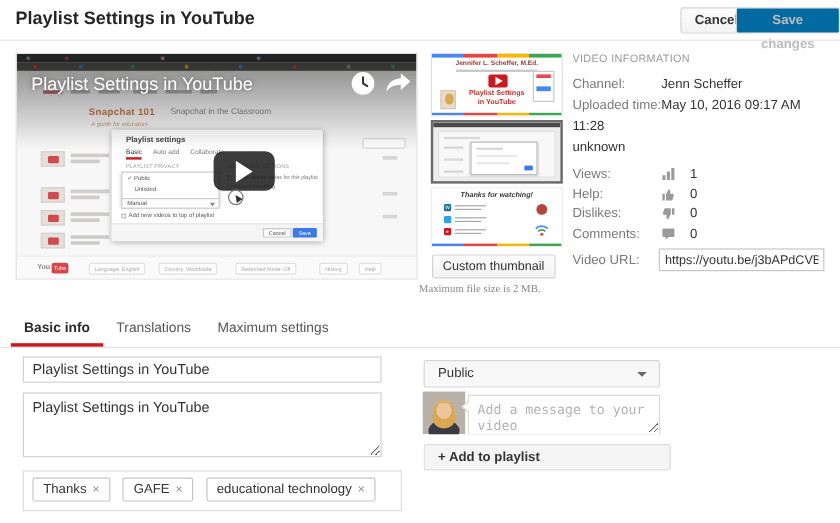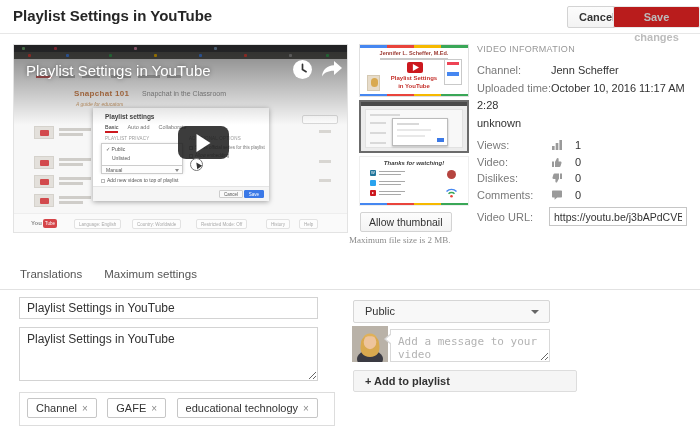--- a/index.html
+++ b/index.html
@@ -5,21 +5,21 @@
   * { margin:0; padding:0; box-sizing:border-box; }
   html,body { background:#fff; }
   body { width:700px; height:436px; font-family:"Liberation Sans","DejaVu Sans",sans-serif; color:#333; position:relative; overflow:hidden; }
   .abs { position:absolute; }
 
   
   .hdr-title { left:13px; top:7px; font-size:15px; font-weight:bold; color:#262626; }
   .hdr-line { left:0; right:0; top:33px; border-top:1px solid #e7e7e7; }
   .btn { display:inline-block; border:1px solid #d3d3d3; background:linear-gradient(#fcfcfc,#f3f3f3); color:#333;
          font-size:11px; font-weight:bold; height:22px; line-height:20px; padding:0 11px; border-radius:2px; text-align:center; }
-  .btn.disabled { background:#b91c1c; border-color:#e8e8e8; color:#bcbcbc; }
+  .btn.disabled { background:#0369a1; border-color:#e8e8e8; color:#bcbcbc; }
   #cancel-btn { left:567px; top:6px; }
   #save-btn { left:613px; top:6px; }
 
   
   .player { left:13px; top:44px; width:335px; height:189px; background:#f7f7f7; overflow:hidden; border:1px solid #e3e3e3; }
   .chrome1 { left:0; right:0; top:0; height:7px; background:#3f4043; }
   .chrome2 { left:0; right:0; top:7px; height:7px; background:#5b5b57; }
   .fav { position:absolute; top:2px; width:3px; height:3px; border-radius:1px; }
   .vgrad { left:0; right:0; top:0; height:80px; background:linear-gradient(rgba(0,0,0,.48),rgba(0,0,0,0)); pointer-events:none; }
   .vtitle { left:12px; top:17px; font-size:15px; color:#fff; text-shadow:0 0 4px rgba(0,0,0,.5); }
@@ -131,21 +131,21 @@
   .tag .x { color:#8a8a8a; margin-left:5px; font-size:10px; cursor:pointer; }
 
   .privacy { left:353px; top:300px; width:197px; height:23px; background:#f8f8f8; border:1px solid #d6d6d6; border-radius:2px;
              font-size:11px; color:#333; line-height:21px; padding:0 11px; cursor:pointer; }
   .caret { position:absolute; right:10px; top:9px; width:0; height:0; border-left:4px solid transparent; border-right:4px solid transparent; border-top:4px solid #666; }
   .avatar { left:352px; top:326px; width:36px; height:36px; overflow:hidden; }
   .msgbox { left:390px; top:329px; width:160px; height:33px; font-size:11px; padding:5px 7px; resize:both; overflow:auto; border:1px solid #d9d9d9; color:#333; }
   .msgbox::placeholder { color:#b3b3b3; }
   .bubble-tip { left:384px; top:333px; width:0; height:0; border-top:6px solid transparent; border-bottom:6px solid transparent; border-right:7px solid #d9d9d9; }
   .bubble-tip2 { left:385.5px; top:334px; width:0; height:0; border-top:5px solid transparent; border-bottom:5px solid transparent; border-right:6px solid #fff; }
-  .addpl { left:353px; top:370px; width:224px; height:22px; background:#f5f5f5; border:1px solid #ddd; border-radius:2px;
+  .addpl { left:353px; top:370px; width:206px; height:22px; background:#f5f5f5; border:1px solid #ddd; border-radius:2px;
            font-size:11px; font-weight:bold; color:#333; line-height:20px; padding:0 11px; cursor:pointer; }
   input::placeholder, textarea::placeholder { font-family:inherit; }
 </style>
 </head>
 <body>
 
 <div class="abs hdr-title">Playlist Settings in YouTube</div>
 <button class="abs btn" id="cancel-btn">Cancel</button>
 <button class="abs btn disabled" id="save-btn">Save changes</button>
 <div class="abs hdr-line"></div>
@@ -317,55 +317,55 @@
     </div>
   <span class="t3-circ"></span>
   <span class="t3-wifi"><svg width="13" height="11" viewBox="0 0 13 11">
     <path d="M1.5 4.5a7 7 0 0 1 10 0" stroke="#4687f1" stroke-width="1.4" fill="none"></path>
     <path d="M3.5 6.8a4.2 4.2 0 0 1 6 0" stroke="#3aa757" stroke-width="1.4" fill="none"></path>
     <circle cx="6.5" cy="9.2" r="1.3" fill="#e9443b"></circle>
       </svg></span>
   <span class="gbar" style="bottom:0"></span>
 </div>
 
-<button class="abs btn cthumb-btn">Allow thumbnail</button>
+<button class="abs btn cthumb-btn">Custom thumbnail</button>
 <div class="abs thumb-note">Maximum file size is 2 MB.</div>
 
 <div class="abs info">
   <div class="info-title">VIDEO INFORMATION</div>
 
   <div class="irow">
       <span class="lb">Channel:</span>
       <span class="vl">Jenn Scheffer</span>
     </div>
   <div class="irow">
       <span class="lb">Uploaded time:</span>
-      <span class="vl">October 10, 2016 11:17 AM</span>
+      <span class="vl">May 10, 2016 09:17 AM</span>
     </div>
   <div class="irow">
-      <span class="vl">2:28</span>
+      <span class="vl">11:28</span>
     </div>
   <div class="irow">
       <span class="vl">unknown</span>
     </div>
 
   <div class="stats">
     <div class="srow">
       <span class="lb">Views:</span>
       <span class="ic">
           <svg width="12" height="12" viewBox="0 0 12 12" fill="#9a9a9a">
             <rect x="1" y="7" width="2.6" height="4"></rect>
             <rect x="4.7" y="4" width="2.6" height="7"></rect>
             <rect x="8.4" y="1" width="2.6" height="10"></rect>
           </svg>
         </span>
       <span class="vl">1</span>
     </div>
     <div class="srow">
-      <span class="lb">Video:</span>
+      <span class="lb">Help:</span>
       <span class="ic">
           <svg width="12" height="12" viewBox="0 0 12 12" fill="#9a9a9a">
             <path d="M1 5.5h2V11H1zM4 11h4.4c.5 0 1-.3 1.1-.8l1-3.3c.2-.7-.3-1.4-1-1.4H7.6V2.9c0-1-1.4-1.4-1.8-.4L4.4 5.3 4 5.8V11z"></path>
           </svg>
         </span>
       <span class="vl">0</span>
     </div>
     <div class="srow">
       <span class="ic" style="order:2">
           <svg width="12" height="12" viewBox="0 0 12 12" fill="#9a9a9a">
@@ -386,30 +386,31 @@
     </div>
   </div>
 
   <div class="urlrow">
     <span class="lb">Video URL:</span>
     <input class="url-input" type="text" value="https://youtu.be/j3bAPdCVBF8" style="">
   </div>
 </div>
 
 <div class="abs tabs">
+  <div class="tab active">Basic info</div>
   <div class="tab">Translations</div>
   <div class="tab">Maximum settings</div>
 </div>
 <div class="abs tabs-line"></div>
 
 <input class="abs fld" id="title-input" type="text" value="Playlist Settings in YouTube" style="">
 <textarea class="abs fld" id="desc-area" style="">Playlist Settings in YouTube</textarea>
 
 <div class="abs tagsbox">
-  <span class="tag"><span>Channel</span><span class="x">×</span></span>
+  <span class="tag"><span>Thanks</span><span class="x">×</span></span>
   <span class="tag"><span>GAFE</span><span class="x">×</span></span>
   <span class="tag"><span>educational technology</span><span class="x">×</span></span>
 </div>
 
 <div class="abs privacy">
   <span>Public</span>
   <span class="caret"></span>
 </div>
 
 <div class="abs avatar">

